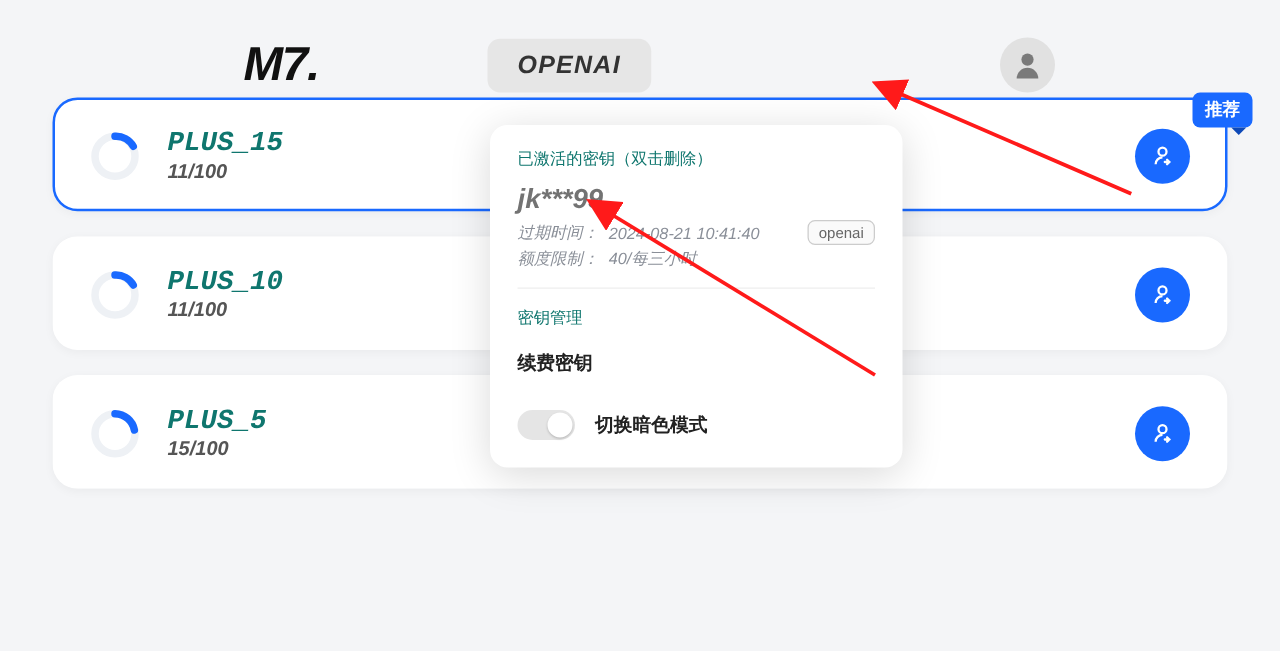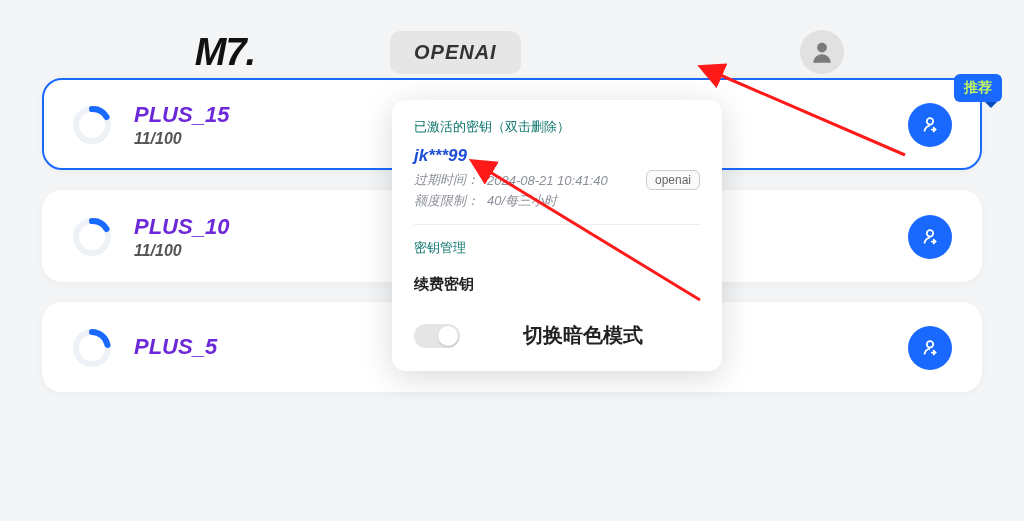--- a/index.html
+++ b/index.html
@@ -61,25 +61,25 @@
   .card.selected { border-color: #1969ff; }
   .spinner {
     width: 40px;
     height: 40px;
     flex: 0 0 40px;
     margin-right: 22px;
   }
   .spinner svg { width: 40px; height: 40px; }
   .card-text { flex: 1; }
   .plan-name {
-    font-family: Liberation Sans, sans-serif;
+    font-family: Liberation Mono, monospace;
     font-style: italic;
     font-weight: 900;
     font-size: 22px;
-    color: #6d28d9;
+    color: #0f766e;
     letter-spacing: 0px;
     margin-bottom: 2px;
   }
   .plan-usage {
     font-style: italic;
     font-weight: 700;
     font-size: 16px;
     color: #555;
   }
   .card-action {
@@ -91,21 +91,21 @@
     align-items: center;
     justify-content: center;
   }
   .card-action svg { width: 22px; height: 22px; fill: none; stroke: #fff; stroke-width: 2; }
 
   .recommend-badge {
     position: absolute;
     right: -22px;
     top: -6px;
     background: #1969ff;
-    color: #bef264;
+    color: #ffffff;
     font-size: 14px;
     font-weight: 600;
     padding: 5px 10px;
     border-radius: 6px;
   }
   .recommend-badge::after {
     content: "";
     position: absolute;
     right: 5px;
     bottom: -6px;
@@ -120,21 +120,21 @@
     left: 392px;
     top: 100px;
     width: 330px;
     background: #fff;
     border-radius: 14px;
     box-shadow: 0 6px 32px rgba(0,0,0,0.15);
     padding: 18px 22px 22px 22px;
     z-index: 10;
   }
   .pop-sec-title { font-size: 13px; color: #0f766e; margin-bottom: 10px; }
-  .key-name { font-weight: 700; font-style: italic; font-size: 17px; color: #1d4ed8; margin-bottom: 4px; }
+  .key-name { font-weight: 700; font-style: italic; font-size: 22px; color: #737373; margin-bottom: 4px; }
   .key-row {
     display: flex;
     align-items: center;
     gap: 8px;
     font-size: 13px;
     color: #8a8f98;
     margin-bottom: 2px;
   }
   .key-row .lbl { font-style: italic; flex: 0 0 auto; }
   .key-row .val { font-style: italic; flex: 1; }
@@ -182,21 +182,21 @@
     justify-content: center;
     box-shadow: 0 1px 2px rgba(0,0,0,0.2);
   }
   .toggle .knob::after {
     content: "";
     width: 10px;
     height: 10px;
     background: #555;
     clip-path: path("M5 0 A5 5 0 1 0 5 10 A3.5 3.5 0 1 1 5 0 Z");
   }
-  .toggle-label { font-size: 20px; font-weight: 600; color: #222; margin-left: 47px; }
+  .toggle-label { font-size: 15px; font-weight: 600; color: #222; }
 
   
   .annot { position: absolute; inset: 0; pointer-events: none; z-index: 20; }
 </style>
 </head>
 <body>
 
 <div class="header">
   <div class="logo">M7.</div>
   <div class="model-pill">OPENAI</div>
@@ -254,20 +254,21 @@
 
   <div class="card">
     <div class="spinner">
       <svg viewBox="0 0 40 40">
         <circle cx="20" cy="20" r="16" stroke="#eef1f5" stroke-width="6" fill="none"></circle>
         <path d="M20 4 A16 16 0 0 1 35.5 17" stroke="#1969ff" stroke-width="6" fill="none" stroke-linecap="round"></path>
       </svg>
     </div>
     <div class="card-text">
       <div class="plan-name">PLUS_5</div>
+      <div class="plan-usage">15/100</div>
     </div>
     <div class="card-action">
       <svg viewBox="0 0 24 24">
           <circle cx="12" cy="8" r="3.5"></circle>
           <path d="M6 19c0-3.3 2.7-6 6-6"></path>
           <path d="M14 17l4 0M16 15l2 2-2 2" stroke-linecap="round"></path>
         </svg>
     </div>
   </div>
 

